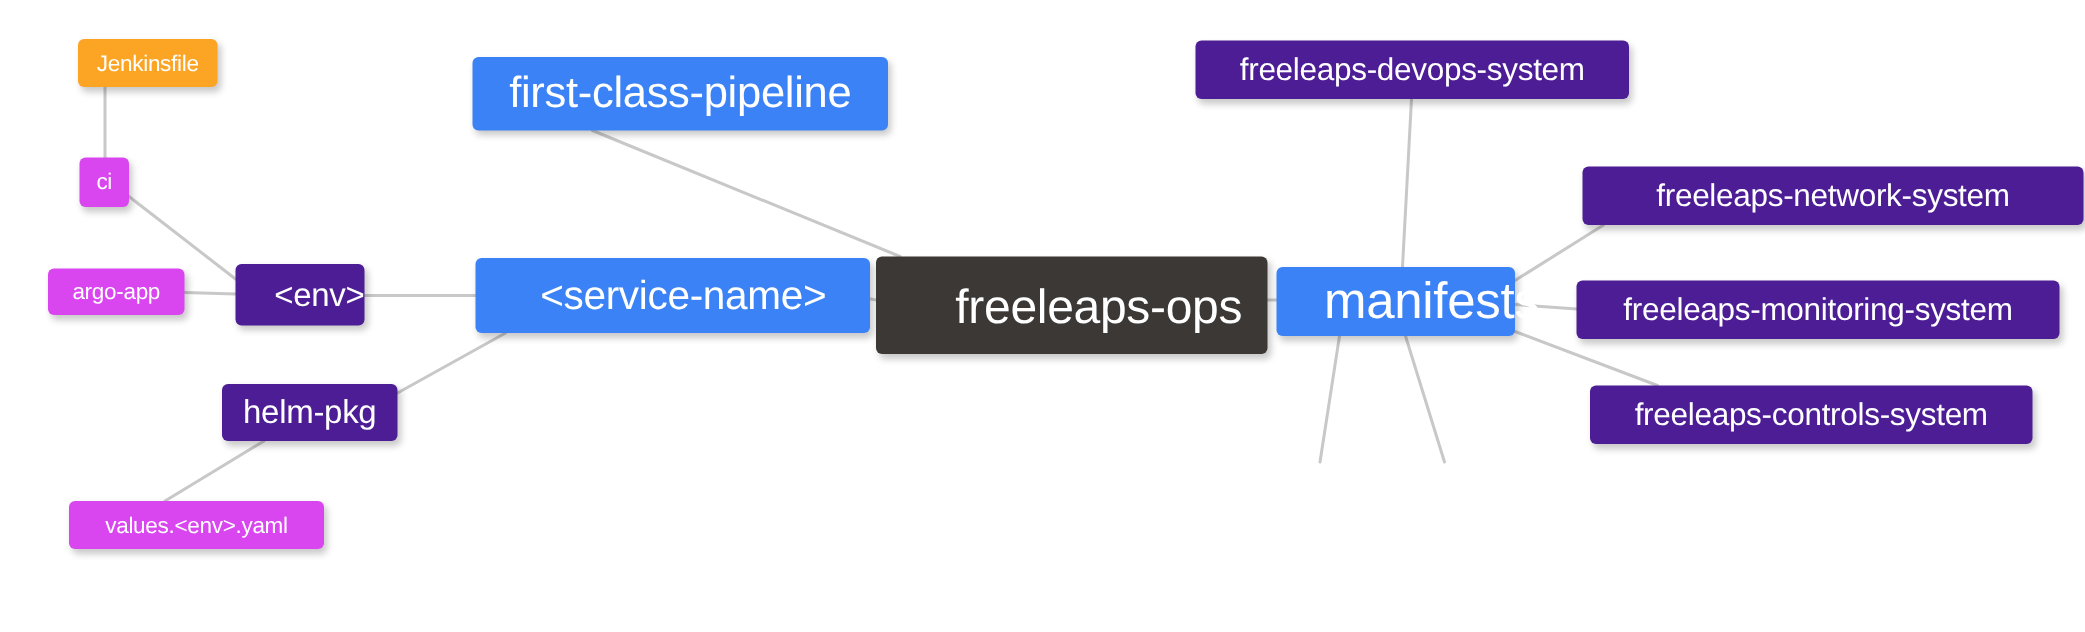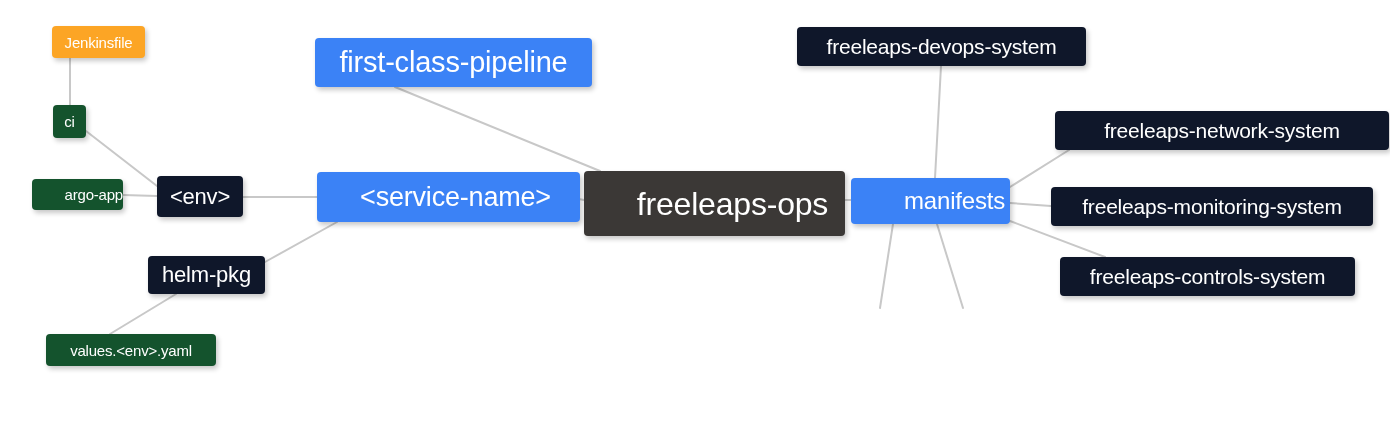--- a/index.html
+++ b/index.html
@@ -41,28 +41,28 @@
     line-height: 1;
     z-index: 2;
   }
   .node.root {
     background: #3b3836;
   }
   .node.blue {
     background: #3b82f6;
   }
   .node.green {
-    background: #0f172a;
+    background: #4c1d95;
   }
   .node.orange {
     background: #fca525;
     margin-left: 28px;
   }
   .node.red {
-    background: #14532d;
+    background: #d946ef;
   }
 </style>
 </head>
 <body>
 
 <div id="mindmap">
   <svg id="edges" viewBox="0 0 1390 421" width="1390" height="421">
       <line x1="70" y1="58" x2="70" y2="105" stroke="#c8c8c8" stroke-width="2" stroke-linecap="round"></line>
       <line x1="86" y1="131" x2="157" y2="186" stroke="#c8c8c8" stroke-width="2" stroke-linecap="round"></line>
       <line x1="123" y1="195" x2="157" y2="196" stroke="#c8c8c8" stroke-width="2" stroke-linecap="round"></line>
@@ -78,42 +78,42 @@
       <line x1="1010" y1="221" x2="1105" y2="257" stroke="#c8c8c8" stroke-width="2" stroke-linecap="round"></line>
       <line x1="937" y1="224" x2="963" y2="308" stroke="#c8c8c8" stroke-width="2" stroke-linecap="round"></line>
       <line x1="893" y1="224" x2="880" y2="308" stroke="#c8c8c8" stroke-width="2" stroke-linecap="round"></line>
     </svg>
 <div class="node orange" style="left: 24px; top: 26px; width: 93px; height: 32px; font-size: 15px;">
       <span>Jenkinsfile</span>
     </div>
     <div class="node red" style="left: 53px; top: 105px; width: 33px; height: 33px; font-size: 15px;">
       <span>ci</span>
     </div>
-    <div class="node red" style="left: 32px; top: 179px; width: 91px; height: 31px; font-size: 15px; justify-content: flex-end;">
+    <div class="node red" style="left: 32px; top: 179px; width: 91px; height: 31px; font-size: 15px;">
       <span>argo-app</span>
     </div>
-    <div class="node green" style="left: 157px; top: 176px; width: 86px; height: 41px; font-size: 22px;">
+    <div class="node green" style="left: 157px; top: 176px; width: 86px; height: 41px; font-size: 22px; justify-content: flex-end;">
       <span>&lt;env&gt;</span>
     </div>
     <div class="node green" style="left: 148px; top: 256px; width: 117px; height: 38px; font-size: 22px; align-items: center;">
       <span>helm-pkg</span>
     </div>
     <div class="node red" style="left: 10px; top: 334px; width: 170px; height: 32px; font-size: 15px; margin-left: 36px;">
       <span>values.&lt;env&gt;.yaml</span>
     </div>
     <div class="node blue" style="left: 315px; top: 38px; width: 277px; height: 49px; font-size: 29px;">
       <span>first-class-pipeline</span>
     </div>
     <div class="node blue" style="left: 317px; top: 172px; width: 263px; height: 50px; font-size: 27px; padding-left: 14px;">
       <span>&lt;service-name&gt;</span>
     </div>
     <div class="node root" style="left: 584px; top: 171px; width: 261px; height: 65px; font-size: 32px; padding-left: 36px;">
       <span>freeleaps-ops</span>
     </div>
-    <div class="node blue" style="left: 851px; top: 178px; width: 159px; height: 46px; font-size: 24px; padding-left: 48px;">
+    <div class="node blue" style="left: 851px; top: 178px; width: 159px; height: 46px; font-size: 34px; padding-left: 48px;">
       <span>manifests</span>
     </div>
     <div class="node green" style="left: 797px; top: 27px; width: 289px; height: 39px; font-size: 21px;">
       <span>freeleaps-devops-system</span>
     </div>
     <div class="node green" style="left: 1055px; top: 111px; width: 334px; height: 39px; font-size: 21px;">
       <span>freeleaps-network-system</span>
     </div>
     <div class="node green" style="left: 1051px; top: 187px; width: 322px; height: 39px; font-size: 21px;">
       <span>freeleaps-monitoring-system</span>

